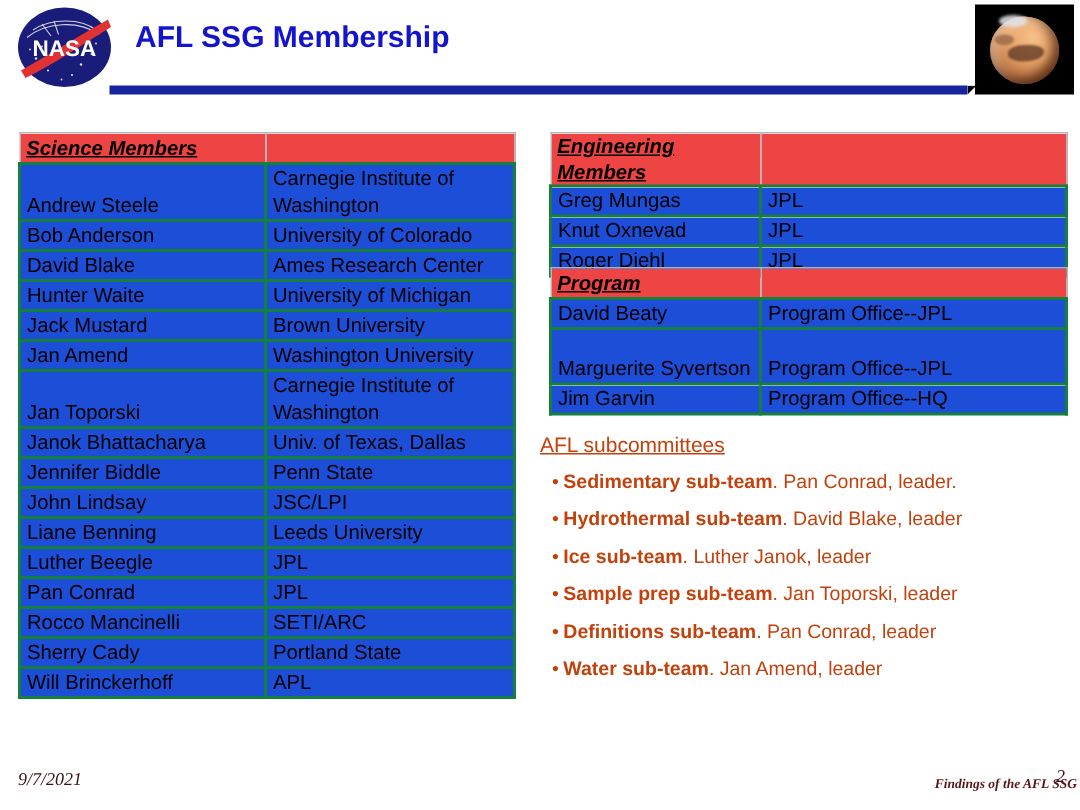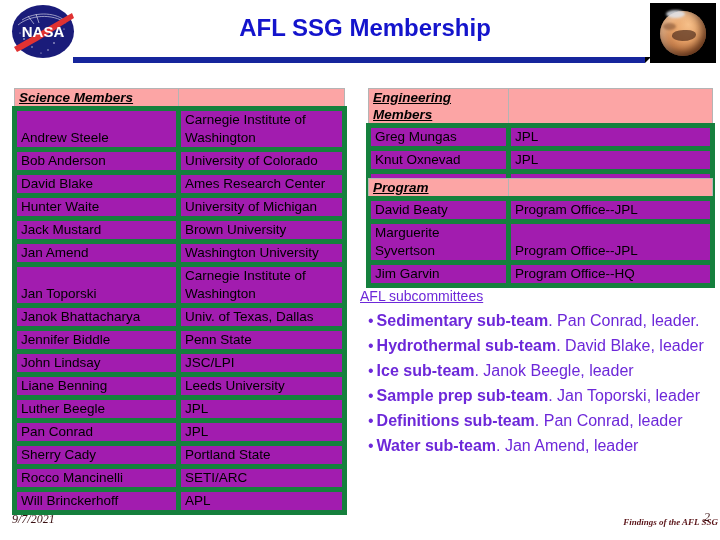--- a/index.html
+++ b/index.html
@@ -63,22 +63,21 @@
     left: 13px; top: 20px;
     width: 13px; height: 7px;
     border-radius: 50%;
     background: rgba(120,75,48,.55);
     filter: blur(.8px);
   }
   #slide-title {
     position: absolute;
     left: 90px; top: 14px;
     width: 550px;
-    text-align: center;
-    font-size: 24px;
+    font-size: 20px;
     font-weight: bold;
     color: #1414cc;
     letter-spacing: 0px;
     font-family: "Liberation Sans", sans-serif;
   }
   #title-rule {
     position: absolute;
     left: 73px; top: 57px;
     width: 572px; height: 6px;
     background: #16259c;
@@ -93,30 +92,30 @@
 
   
   .ppt-table {
     position: absolute;
     border-collapse: collapse;
     table-layout: fixed;
     font-size: 13.5px;
     color: #000000;
   }
   .ppt-table td {
-    border: 5px solid #15803d;
-    background: #a21caf;
+    border: 2px solid #15803d;
+    background: #1d4ed8;
     padding: 0px 4px;
     vertical-align: bottom;
     line-height: 18px;
     white-space: normal;
     overflow: hidden;
   }
   .ppt-table td.hdr {
-    background: #fca5a5;
+    background: #ef4444;
     font-weight: bold;
     font-style: italic;
     text-decoration: underline;
     border-top: 1px solid #b4b4b4;
     border-left: 1px solid #b4b4b4;
     border-right: 1px solid #b4b4b4;
     border-bottom: 1px solid #000000;
     vertical-align: middle;
     line-height: 17px;
   }
@@ -141,31 +140,31 @@
   .tall { height: 37px; }
   .row  { height: 19px; margin-top: 24px; }
   .hdrrow { height: 20px; }
 
   
   #subcommittees {
     position: absolute;
     left: 360px; top: 288px;
     width: 356px;
     font-size: 13.5px;
-    color: #6d28d9;
+    color: #c2410c;
   }
   #subcommittees-heading {
     text-decoration: underline;
     font-size: 14px;
     margin-bottom: 9px;
   }
   .sub-item {
     margin-bottom: 10px;
     padding-left: 8px;
-    font-size: 16px;
+    font-size: 13px;
     line-height: 15px;
   }
   .sub-item .bullet { margin-right: 3px; }
   .sub-item .name { font-weight: bold; }
   .sub-item .leader { font-weight: normal; }
 
   
   #footer-date {
     position: absolute;
     left: 12px; top: 512px;
@@ -292,26 +291,26 @@
       </tr>
       <tr class="row">
         <td>Luther Beegle</td>
         <td>JPL</td>
       </tr>
       <tr class="row">
         <td>Pan Conrad</td>
         <td>JPL</td>
       </tr>
       <tr class="row">
+        <td>Rocco Mancinelli</td>
+        <td>SETI/ARC</td>
+      </tr>
+      <tr class="row">
         <td>Sherry Cady</td>
         <td>Portland State</td>
-      </tr>
-      <tr class="row">
-        <td>Rocco Mancinelli</td>
-        <td>SETI/ARC</td>
       </tr>
       <tr class="row">
         <td>Will Brinckerhoff</td>
         <td>APL</td>
       </tr>
     </tbody>
 </table>
 
 <table class="ppt-table" id="engineering-table">
   <colgroup>
@@ -361,21 +360,21 @@
         <td>Program Office--HQ</td>
       </tr>
     </tbody>
 </table>
 
 <div id="subcommittees">
   <div id="subcommittees-heading">AFL subcommittees</div>
   <div id="subcommittees-list">
       <div class="sub-item"><span class="bullet">•</span><span class="name">Sedimentary sub-team</span><span class="leader">.  Pan Conrad, leader.</span></div>
       <div class="sub-item"><span class="bullet">•</span><span class="name">Hydrothermal sub-team</span><span class="leader">.  David Blake, leader</span></div>
-      <div class="sub-item"><span class="bullet">•</span><span class="name">Ice sub-team</span><span class="leader">.  Janok Beegle, leader</span></div>
+      <div class="sub-item"><span class="bullet">•</span><span class="name">Ice sub-team</span><span class="leader">.  Luther Janok, leader</span></div>
       <div class="sub-item"><span class="bullet">•</span><span class="name">Sample prep sub-team</span><span class="leader">.  Jan Toporski, leader</span></div>
       <div class="sub-item"><span class="bullet">•</span><span class="name">Definitions sub-team</span><span class="leader">.  Pan Conrad, leader</span></div>
       <div class="sub-item"><span class="bullet">•</span><span class="name">Water sub-team</span><span class="leader">.  Jan Amend, leader</span></div>
     </div>
 </div>
 
 <div id="footer-date">9/7/2021</div>
 <div id="footer-center">Findings of the AFL SSG</div>
 <div id="footer-page">2</div>
 

